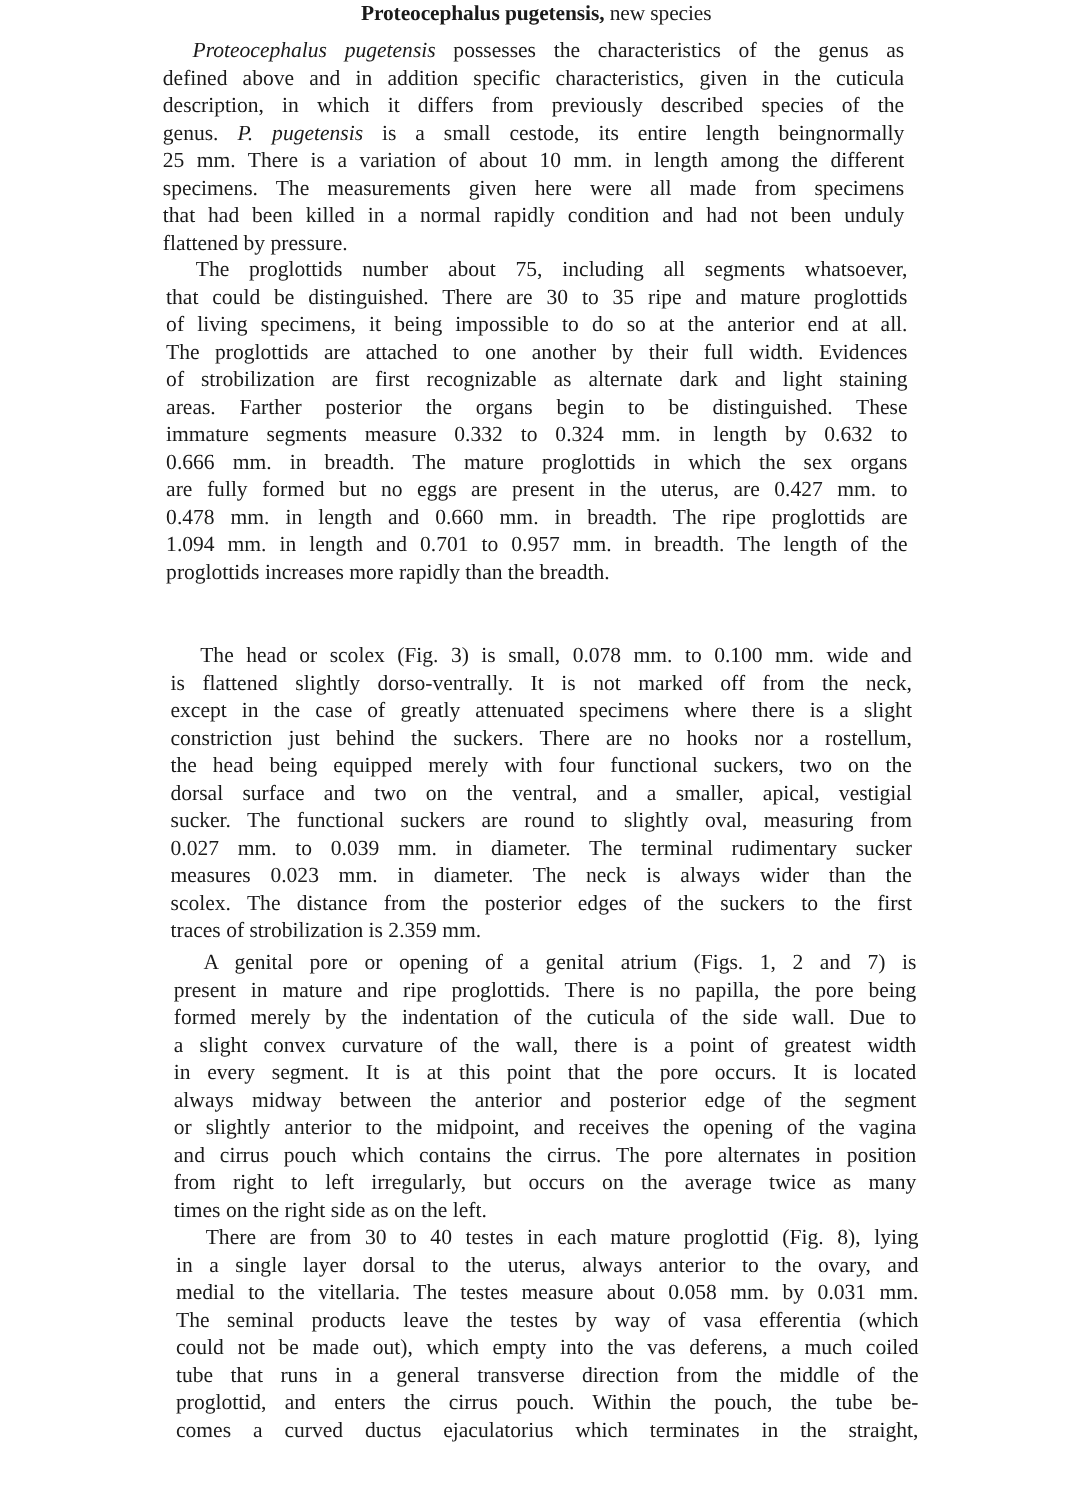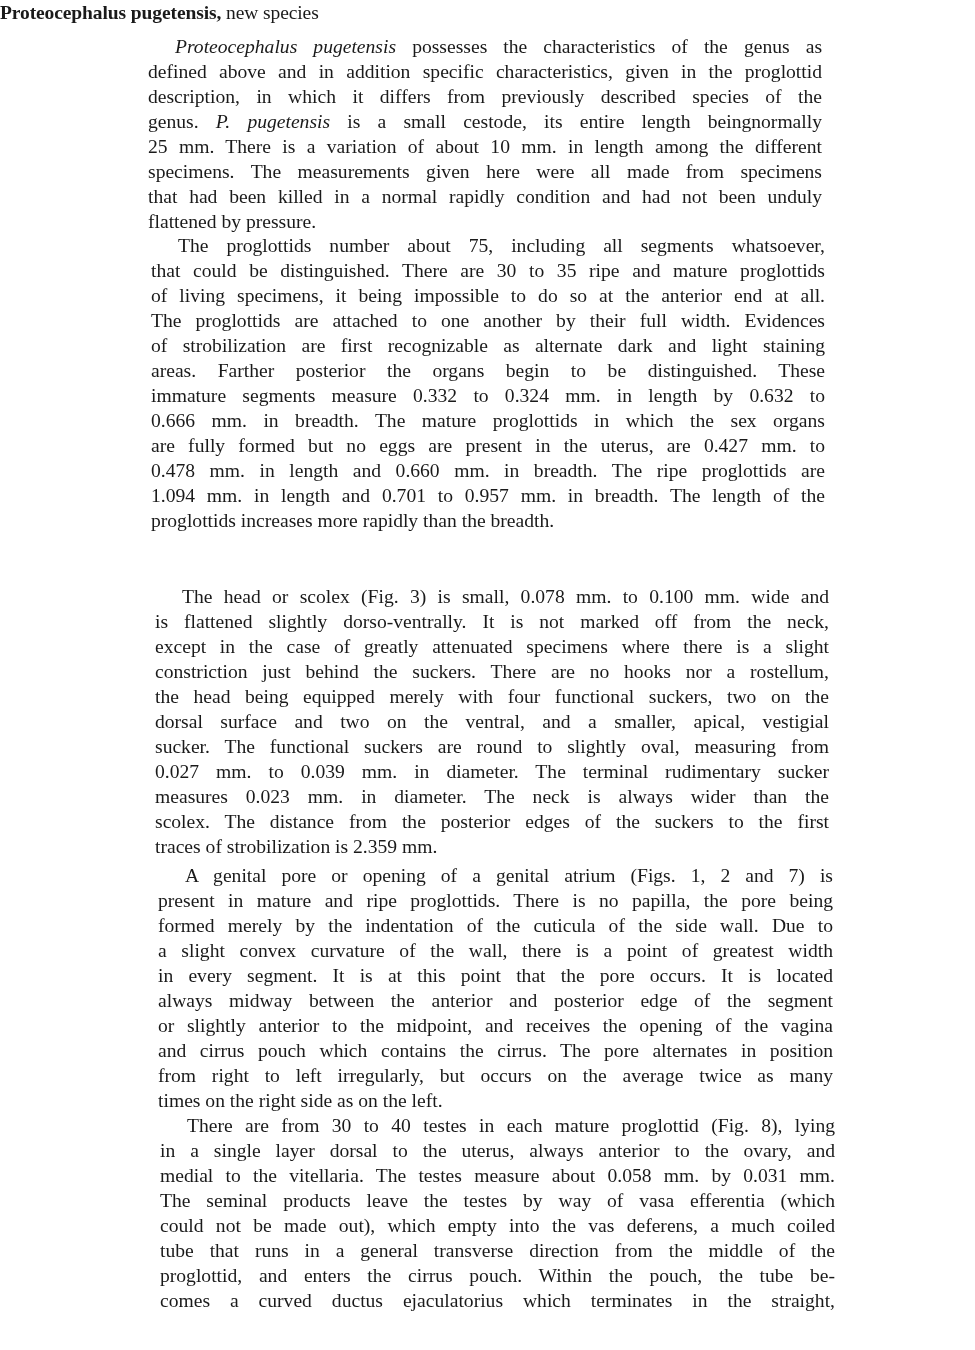--- a/index.html
+++ b/index.html
@@ -3,21 +3,21 @@
 <meta charset="utf-8">
 <style>
   html, body { margin: 0; padding: 0; background: #ffffff; }
   body {
     width: 975px; height: 1350px; overflow: hidden; position: relative;
     font-family: "Liberation Serif", "DejaVu Serif", serif;
     color: #1a1a1a;
   }
   .page { position: absolute; left: 0; top: 0; width: 975px; height: 1350px; }
   .title {
-    position: absolute; top: 0; left: 0; width: 975px; 
+    position: absolute; top: 0; left: 0; width: 975px; text-align: center;
     font-size: 19.5px; line-height: 25px; letter-spacing: -0.1px;
   }
   .title .sp { font-weight: bold; }
   .para { position: absolute; }
   .line {
     display: block; height: 25px; line-height: 25px;
     font-size: 19.6px; white-space: nowrap;
     text-align: justify; text-align-last: justify;
   }
   .line.last { text-align-last: left; }
@@ -27,21 +27,21 @@
 </head>
 <body>
 
 <div class="page">
   <div class="title">
     <span class="sp">Proteocephalus pugetensis,</span><span> new species</span>
   </div>
 
   <div class="para" style="left:148px; top:34px; width:674px;">
       <span class="line indent"><span class="ital">Proteocephalus pugetensis</span><span> possesses the characteristics of the genus as</span></span>
-      <span class="line"><span>defined above and in addition specific characteristics, given in the proglottid</span></span>
+      <span class="line"><span>defined above and in addition specific characteristics, given in the cuticula</span></span>
       <span class="line"><span>description, in which it differs from previously described species of the</span></span>
       <span class="line"><span>genus.  </span><span class="ital">P. pugetensis</span><span> is a small cestode, its entire length beingnormally</span></span>
       <span class="line"><span>25 mm.  There is a variation of about 10 mm. in length among the different</span></span>
       <span class="line"><span>specimens.  The measurements given here were all made from specimens</span></span>
       <span class="line"><span>that had been killed in a normal rapidly condition and had not been unduly</span></span>
       <span class="line last"><span>flattened by pressure.</span></span>
     </div>
   <div class="para" style="left:151px; top:233px; width:674px;">
       <span class="line indent"><span>The proglottids number about 75, including all segments whatsoever,</span></span>
       <span class="line"><span>that could be distinguished.  There are 30 to 35 ripe and mature proglottids</span></span>

